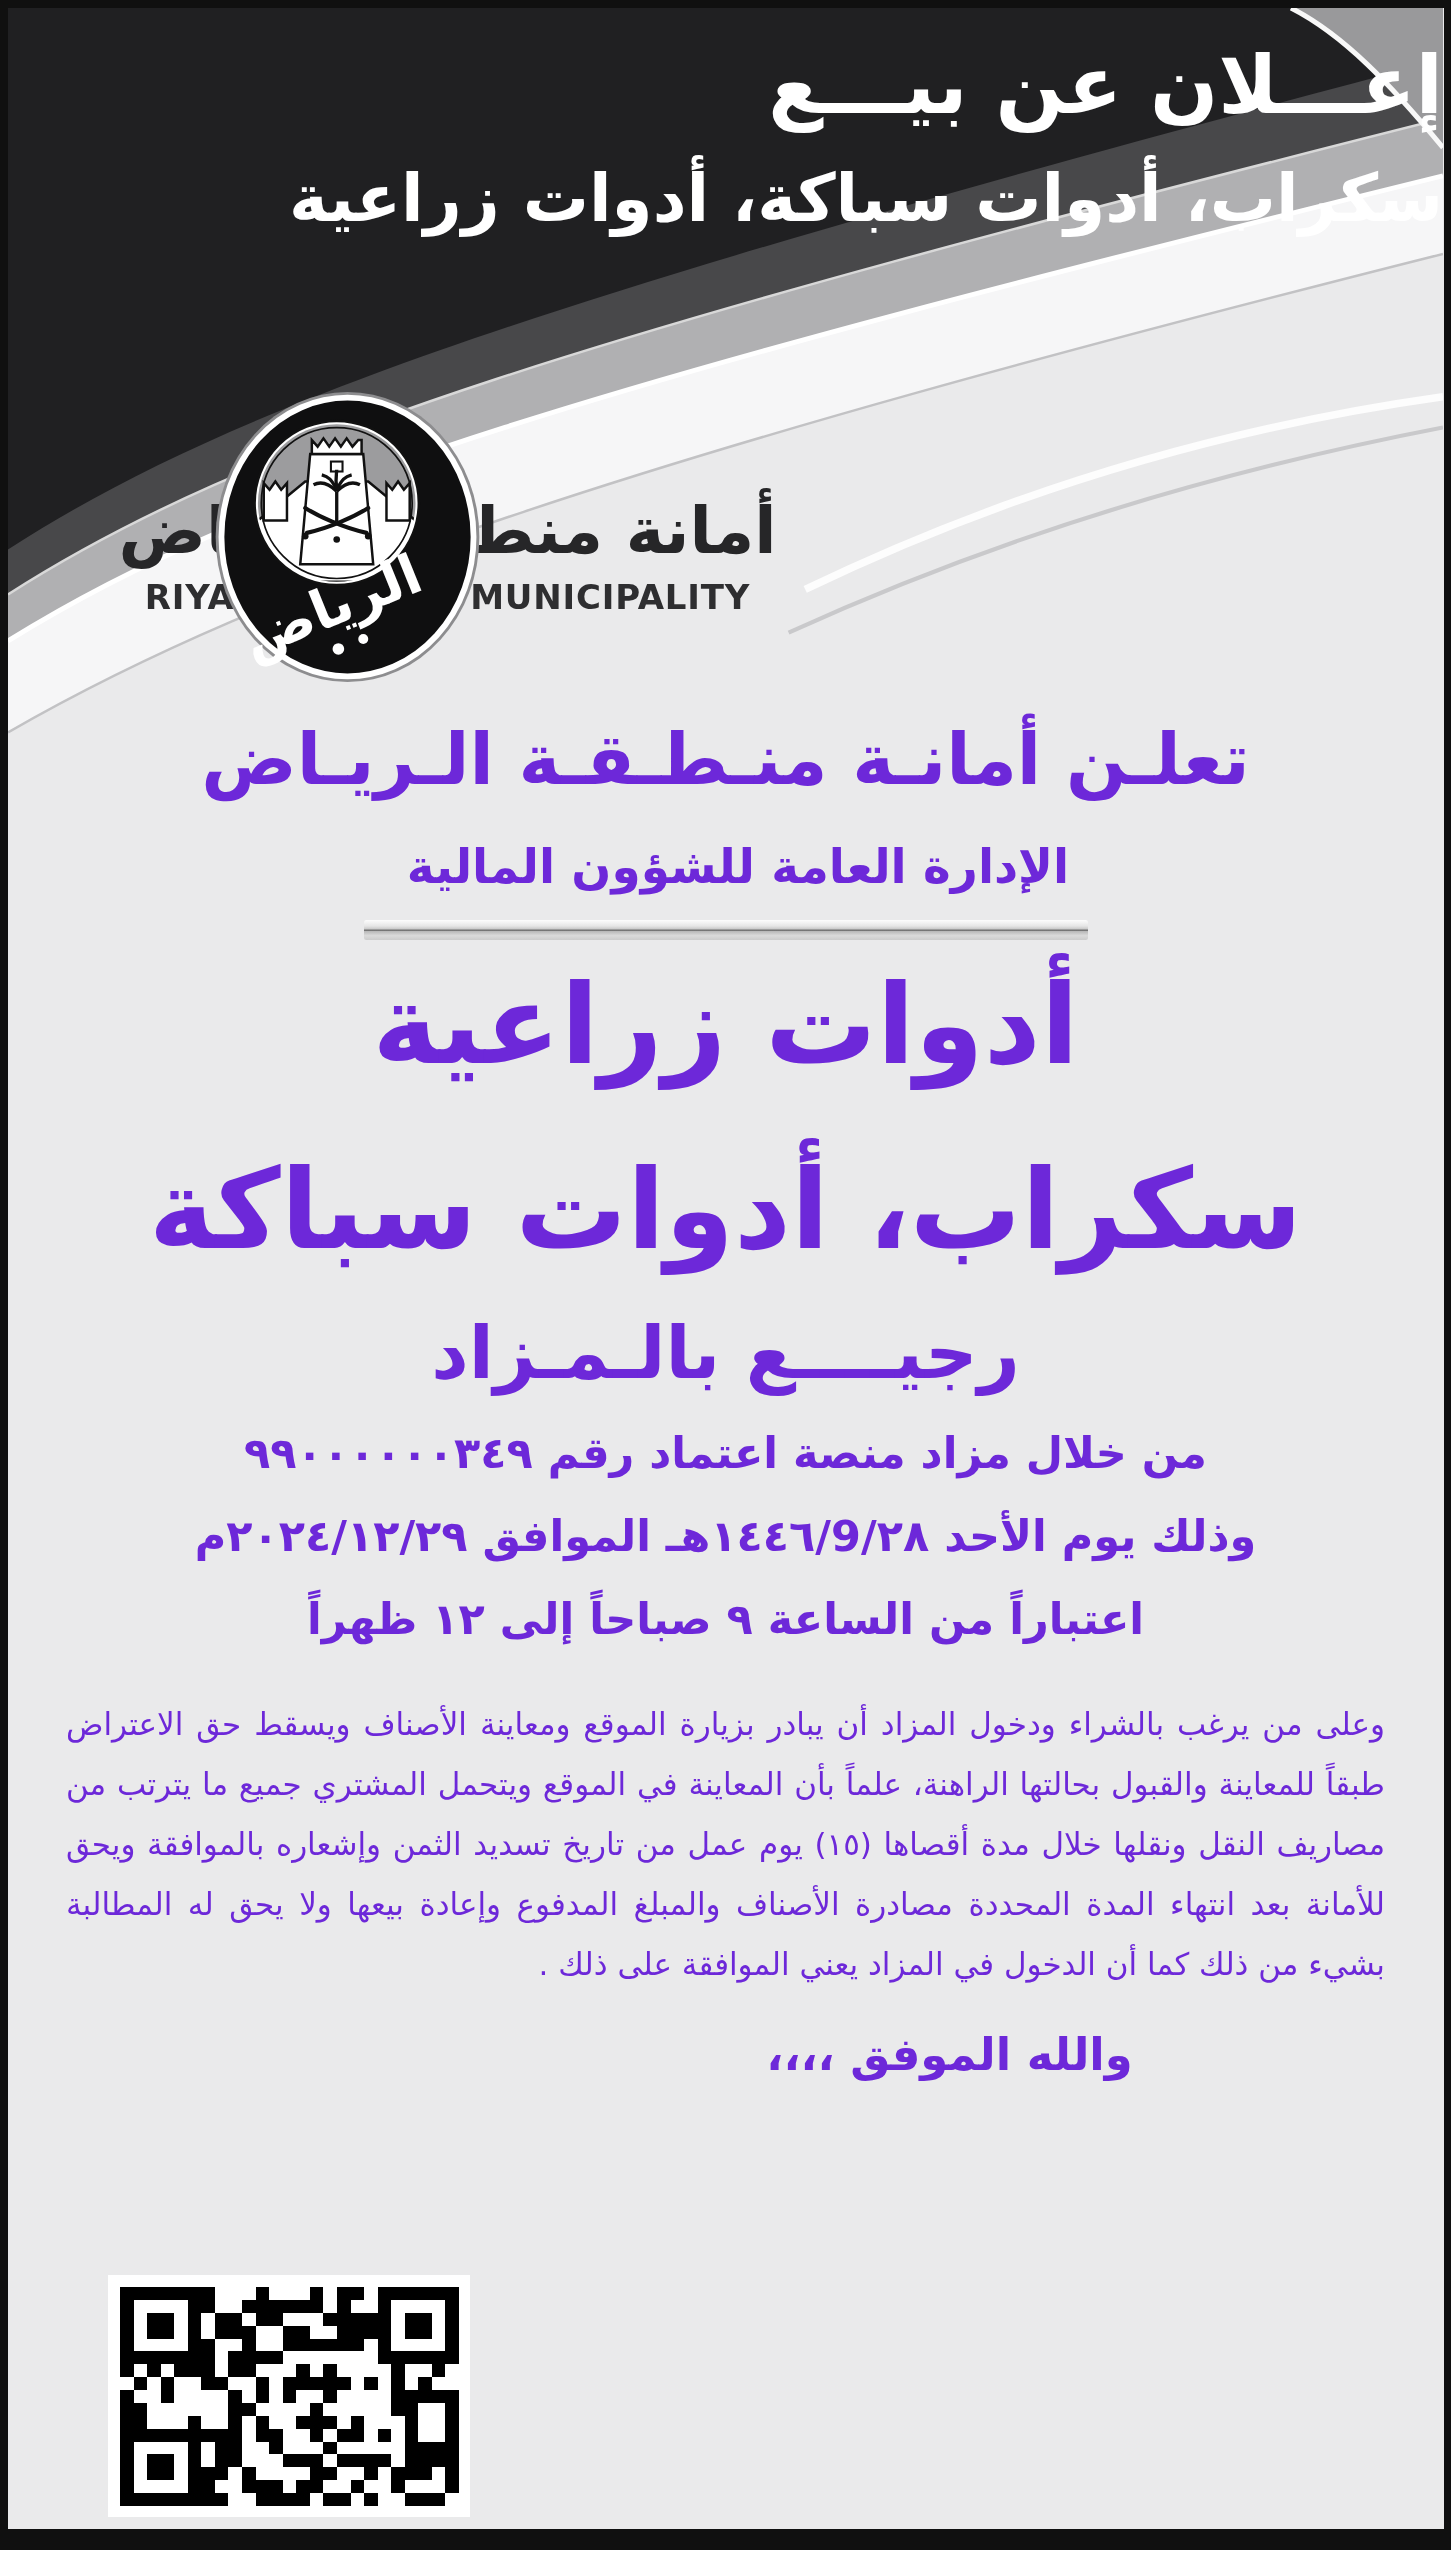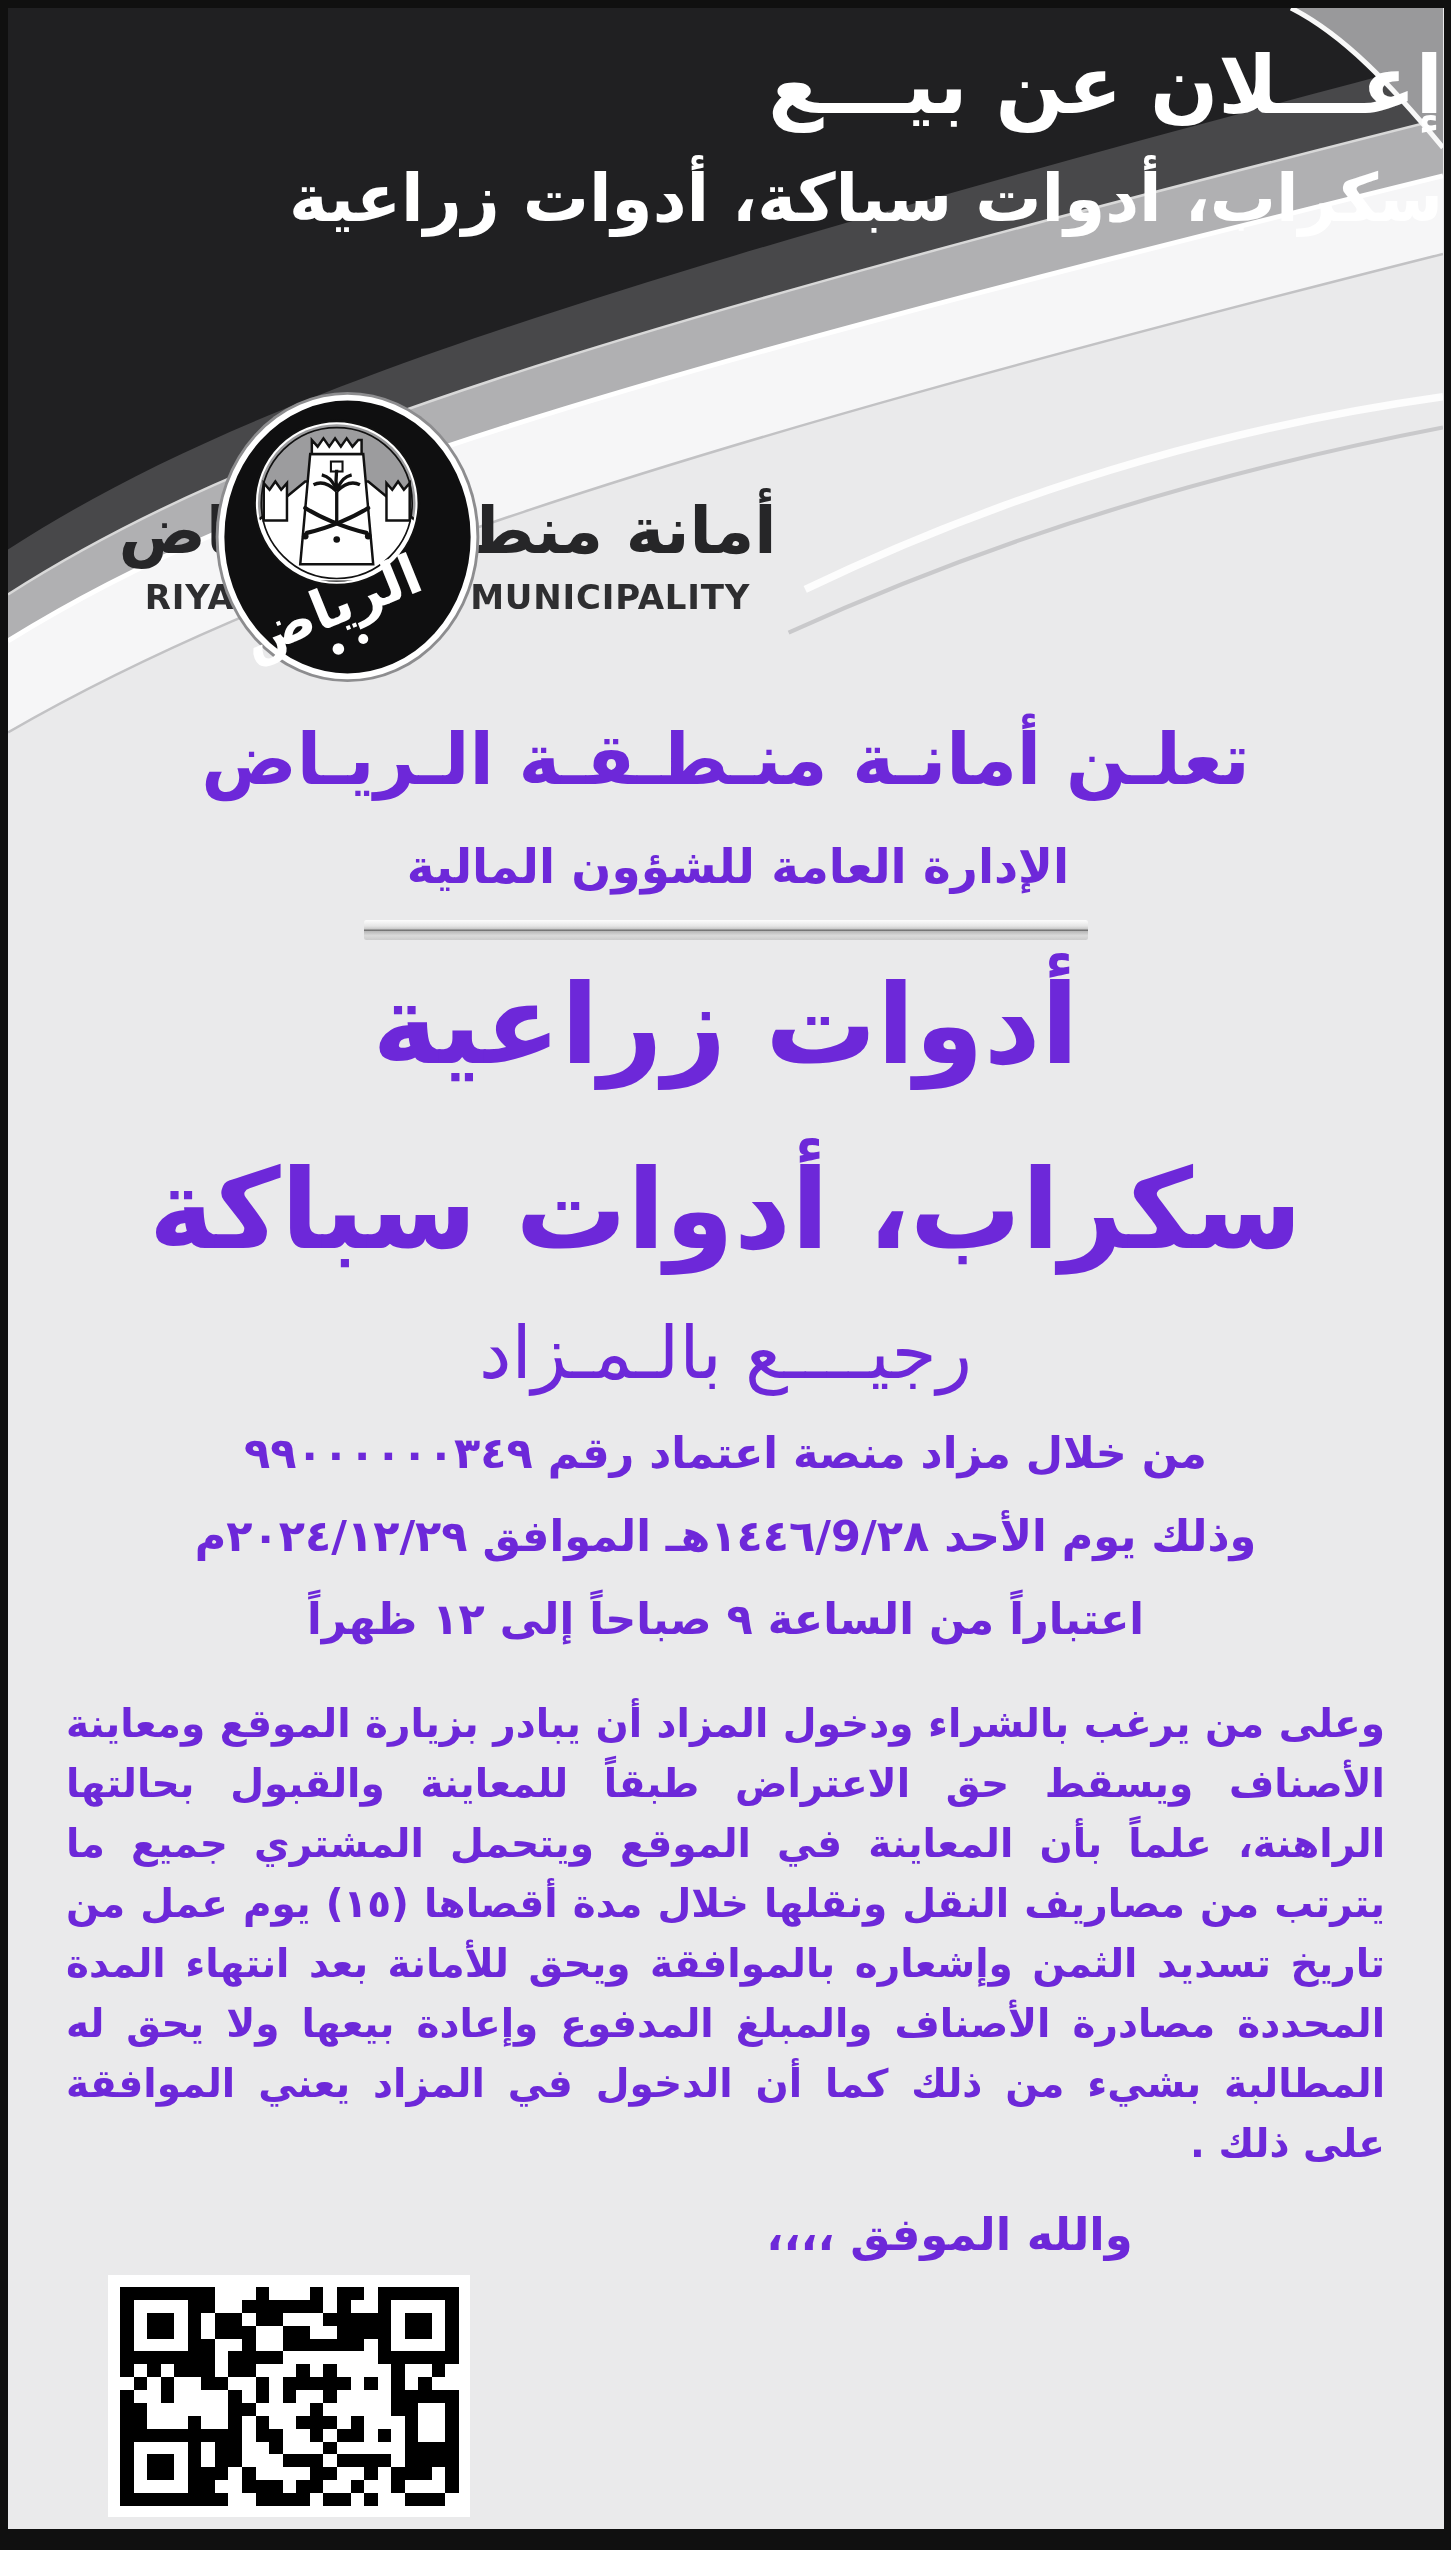--- a/index.html
+++ b/index.html
@@ -31,25 +31,25 @@
   .content{position:absolute;top:702px;left:0;width:1435px;text-align:center;color:#6d28d9;}
   .t1{font-size:71px;font-weight:bold;line-height:100px;letter-spacing:1.7px;}
   .t2{font-size:47px;font-weight:bold;line-height:71px;margin-top:21px;padding-left:25px;}
   .divider{
     width:724px;height:20px;margin:18px auto 0 auto;border-radius:2.5px;
     background:linear-gradient(180deg,#fdfdfd 0%,#e6e6e6 30%,#c9c9c9 45%,#5f5f5f 51%,#b9b9b9 57%,#dadada 78%,#cccccc 100%);
   }
   .t3{font-size:47px;font-weight:bold;line-height:75px;margin-top:33px;}
   .big{font-size:111px;font-weight:bold;line-height:170px;letter-spacing:0.8px;}
   .big.first{margin-top:15px;}
-  .method{font-size:73px;font-weight:normal;line-height:100px;margin-top:8.3px;letter-spacing:1.7px;}
+  .method{font-size:73px;font-weight:bold;line-height:100px;margin-top:8.3px;letter-spacing:1.7px;}
   .info{font-size:43px;font-weight:bold;line-height:83px;}
   .info.first{margin-top:8.3px;}
   .para{
-    font-size:39px;font-weight:bold;line-height:60px;
+    font-size:31px;font-weight:normal;line-height:60px;
     margin:33px 58px 0 58px;text-align:justify;direction:rtl;
   }
   .closing{
     font-size:45px;font-weight:bold;line-height:55px;margin-top:33px;
     text-align:center;transform:translateX(224px);
   }
   
   .qr{
     position:absolute;left:100px;top:2267px;width:362px;height:242px;
     background:#ffffff;display:flex;align-items:center;justify-content:center;

